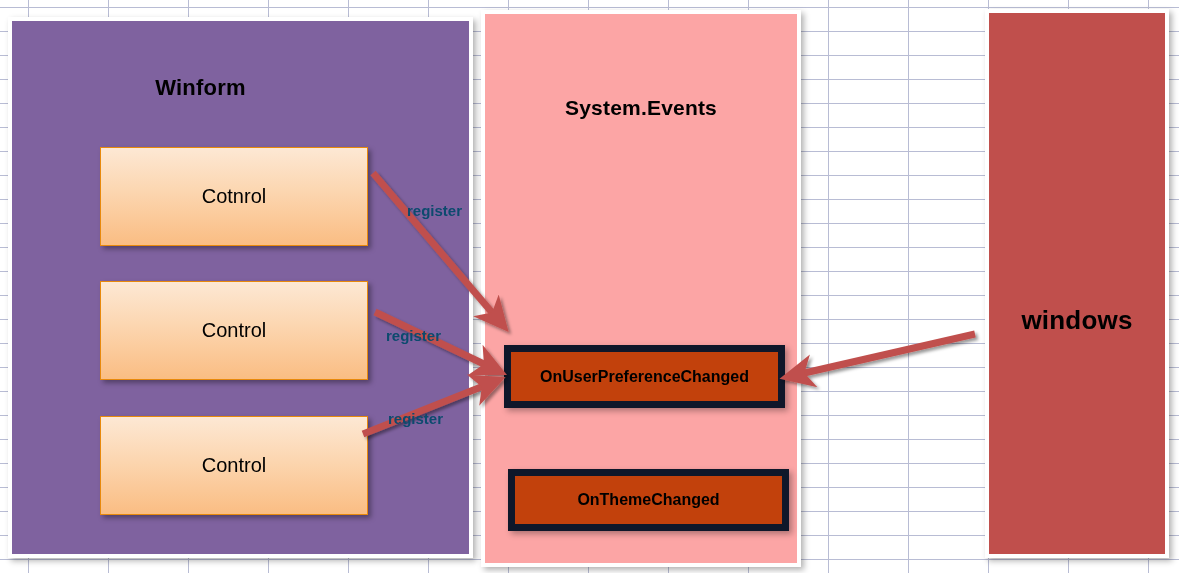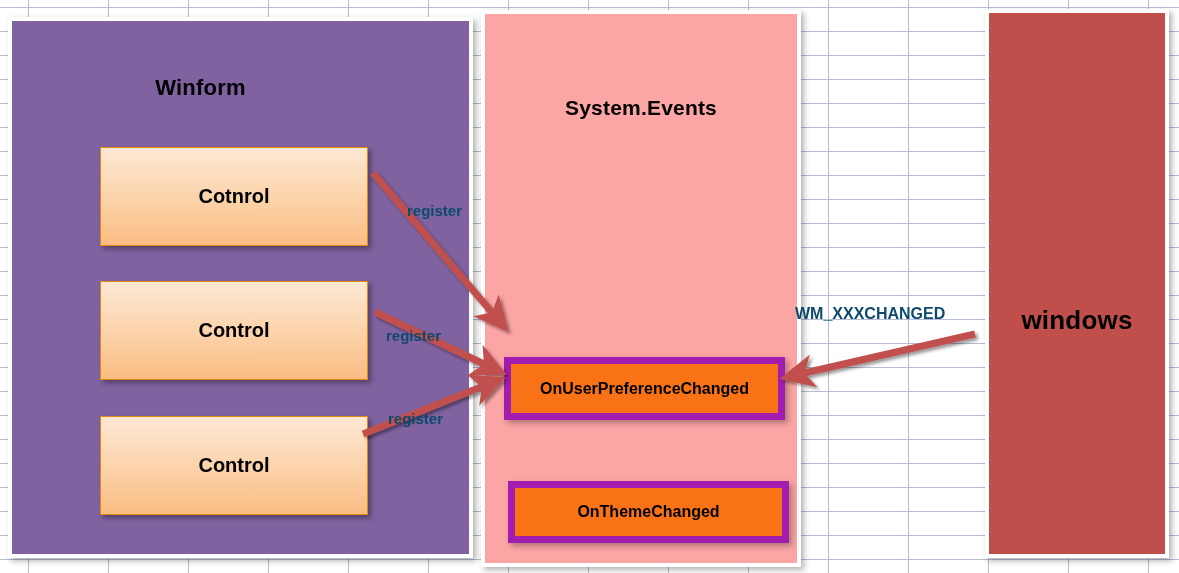--- a/index.html
+++ b/index.html
@@ -49,35 +49,34 @@
   
   .control-box{
     position:absolute;left:88px;width:268px;height:99px;
     border:1px solid #e8890c;
     background:linear-gradient(to bottom,#fde8d4 0%,#fcd6b0 45%,#fabd83 100%);
     box-shadow:3px 3px 5px rgba(0,0,0,0.35);
     display:flex;align-items:center;justify-content:center;
     box-sizing:border-box;
   }
   .control-box span{
-    font-size:20px;font-weight:bold;color:#000;
+    font-size:20px;font-weight:normal;color:#000;
   }
   #control-1{top:126px;}
   #control-2{top:260px;}
   #control-3{top:395px;}
 
   
   .event-box{
     position:absolute;left:504px;width:281px;
-    border:7px solid #a21caf;
-    background:#f97316;
+    border:7px solid #0f172a;
+    background:#c2410c;
     box-shadow:3px 3px 6px rgba(0,0,0,0.30);
     display:flex;align-items:center;justify-content:center;
     box-sizing:border-box;
-    margin-top:12px;
   }
   .event-box span{font-size:16px;font-weight:bold;color:#000;}
   #event-1{top:345px;height:63px;}
   #event-2{top:469px;left:508px;width:281px;height:62px;}
 
   
   .arrow-label{
     position:absolute;font-size:15px;font-weight:bold;color:#0c4a6e;white-space:nowrap;
   }
   #label-register-1{left:407px;top:202px;}
@@ -142,15 +141,14 @@
 
       <line x1="363" y1="434" x2="486" y2="385"></line>
 
       <line x1="975" y1="334" x2="800" y2="374"></line>
     </g>
   </svg>
 
   <div class="arrow-label" id="label-register-1">register</div>
   <div class="arrow-label" id="label-register-2">register</div>
   <div class="arrow-label" id="label-register-3">register</div>
-  <div class="arrow-label" id="label-wm">WM_XXXCHANGED</div>
 
 </div>
 
 </body></html>

